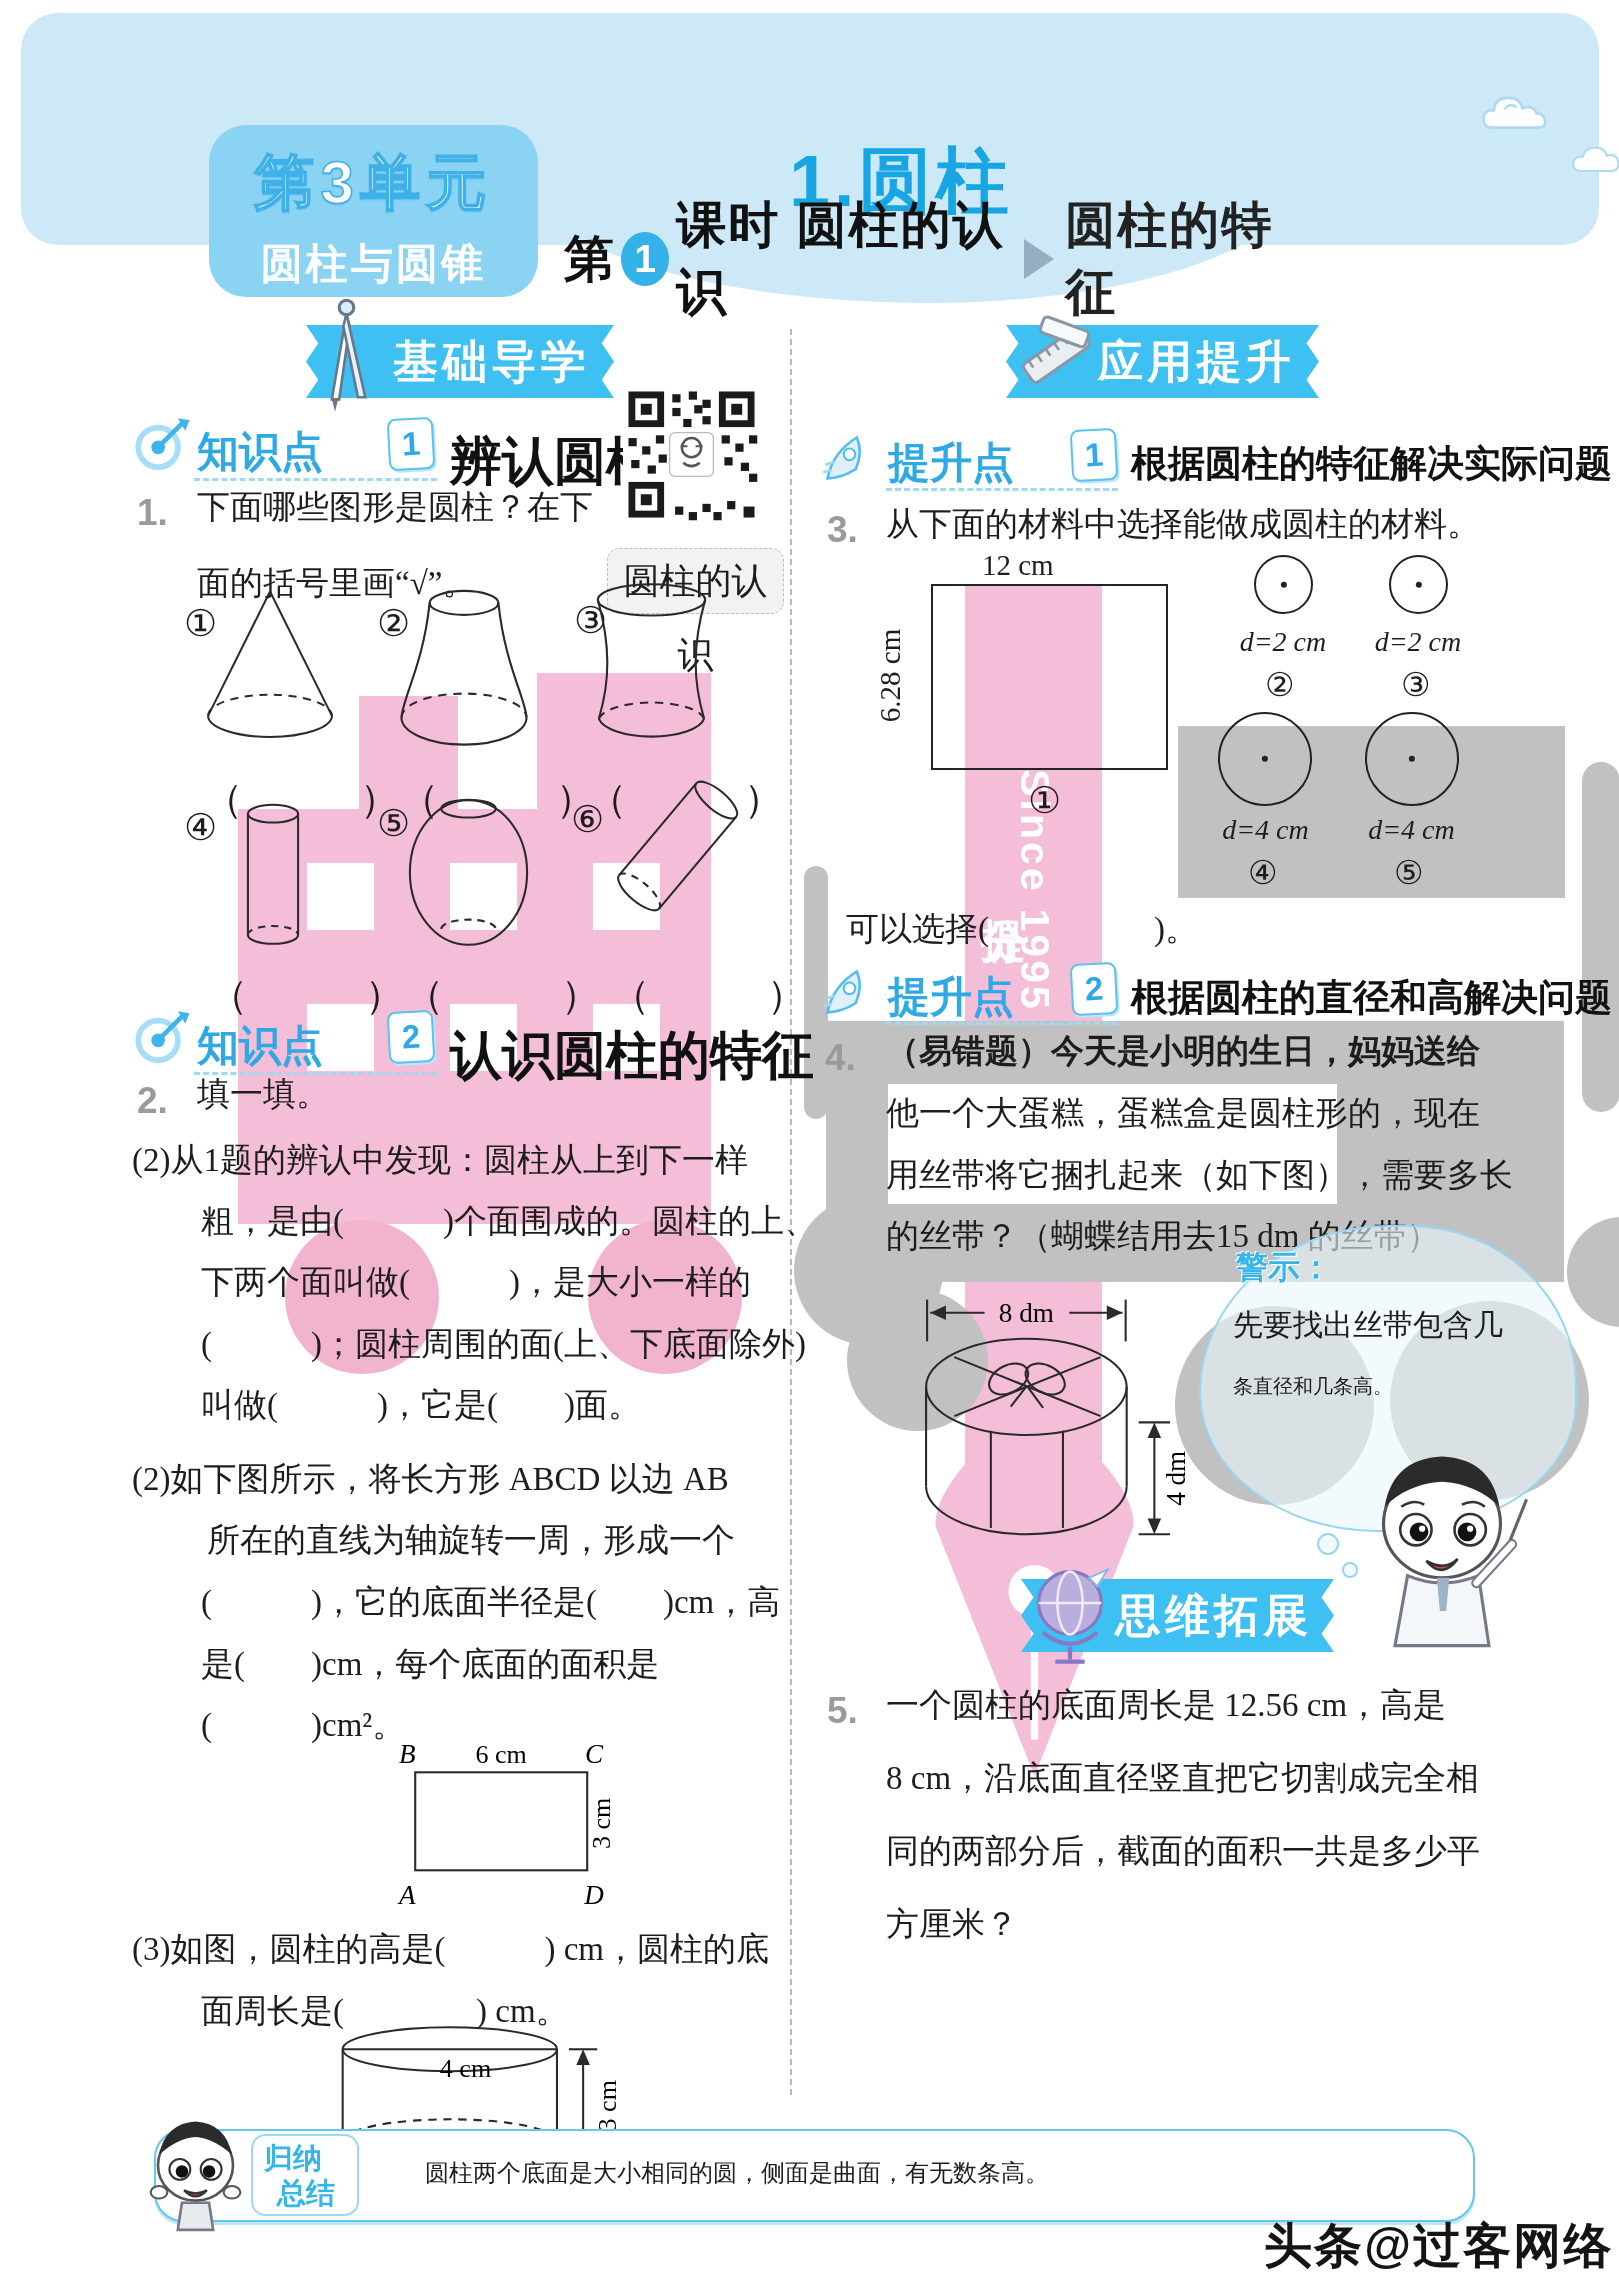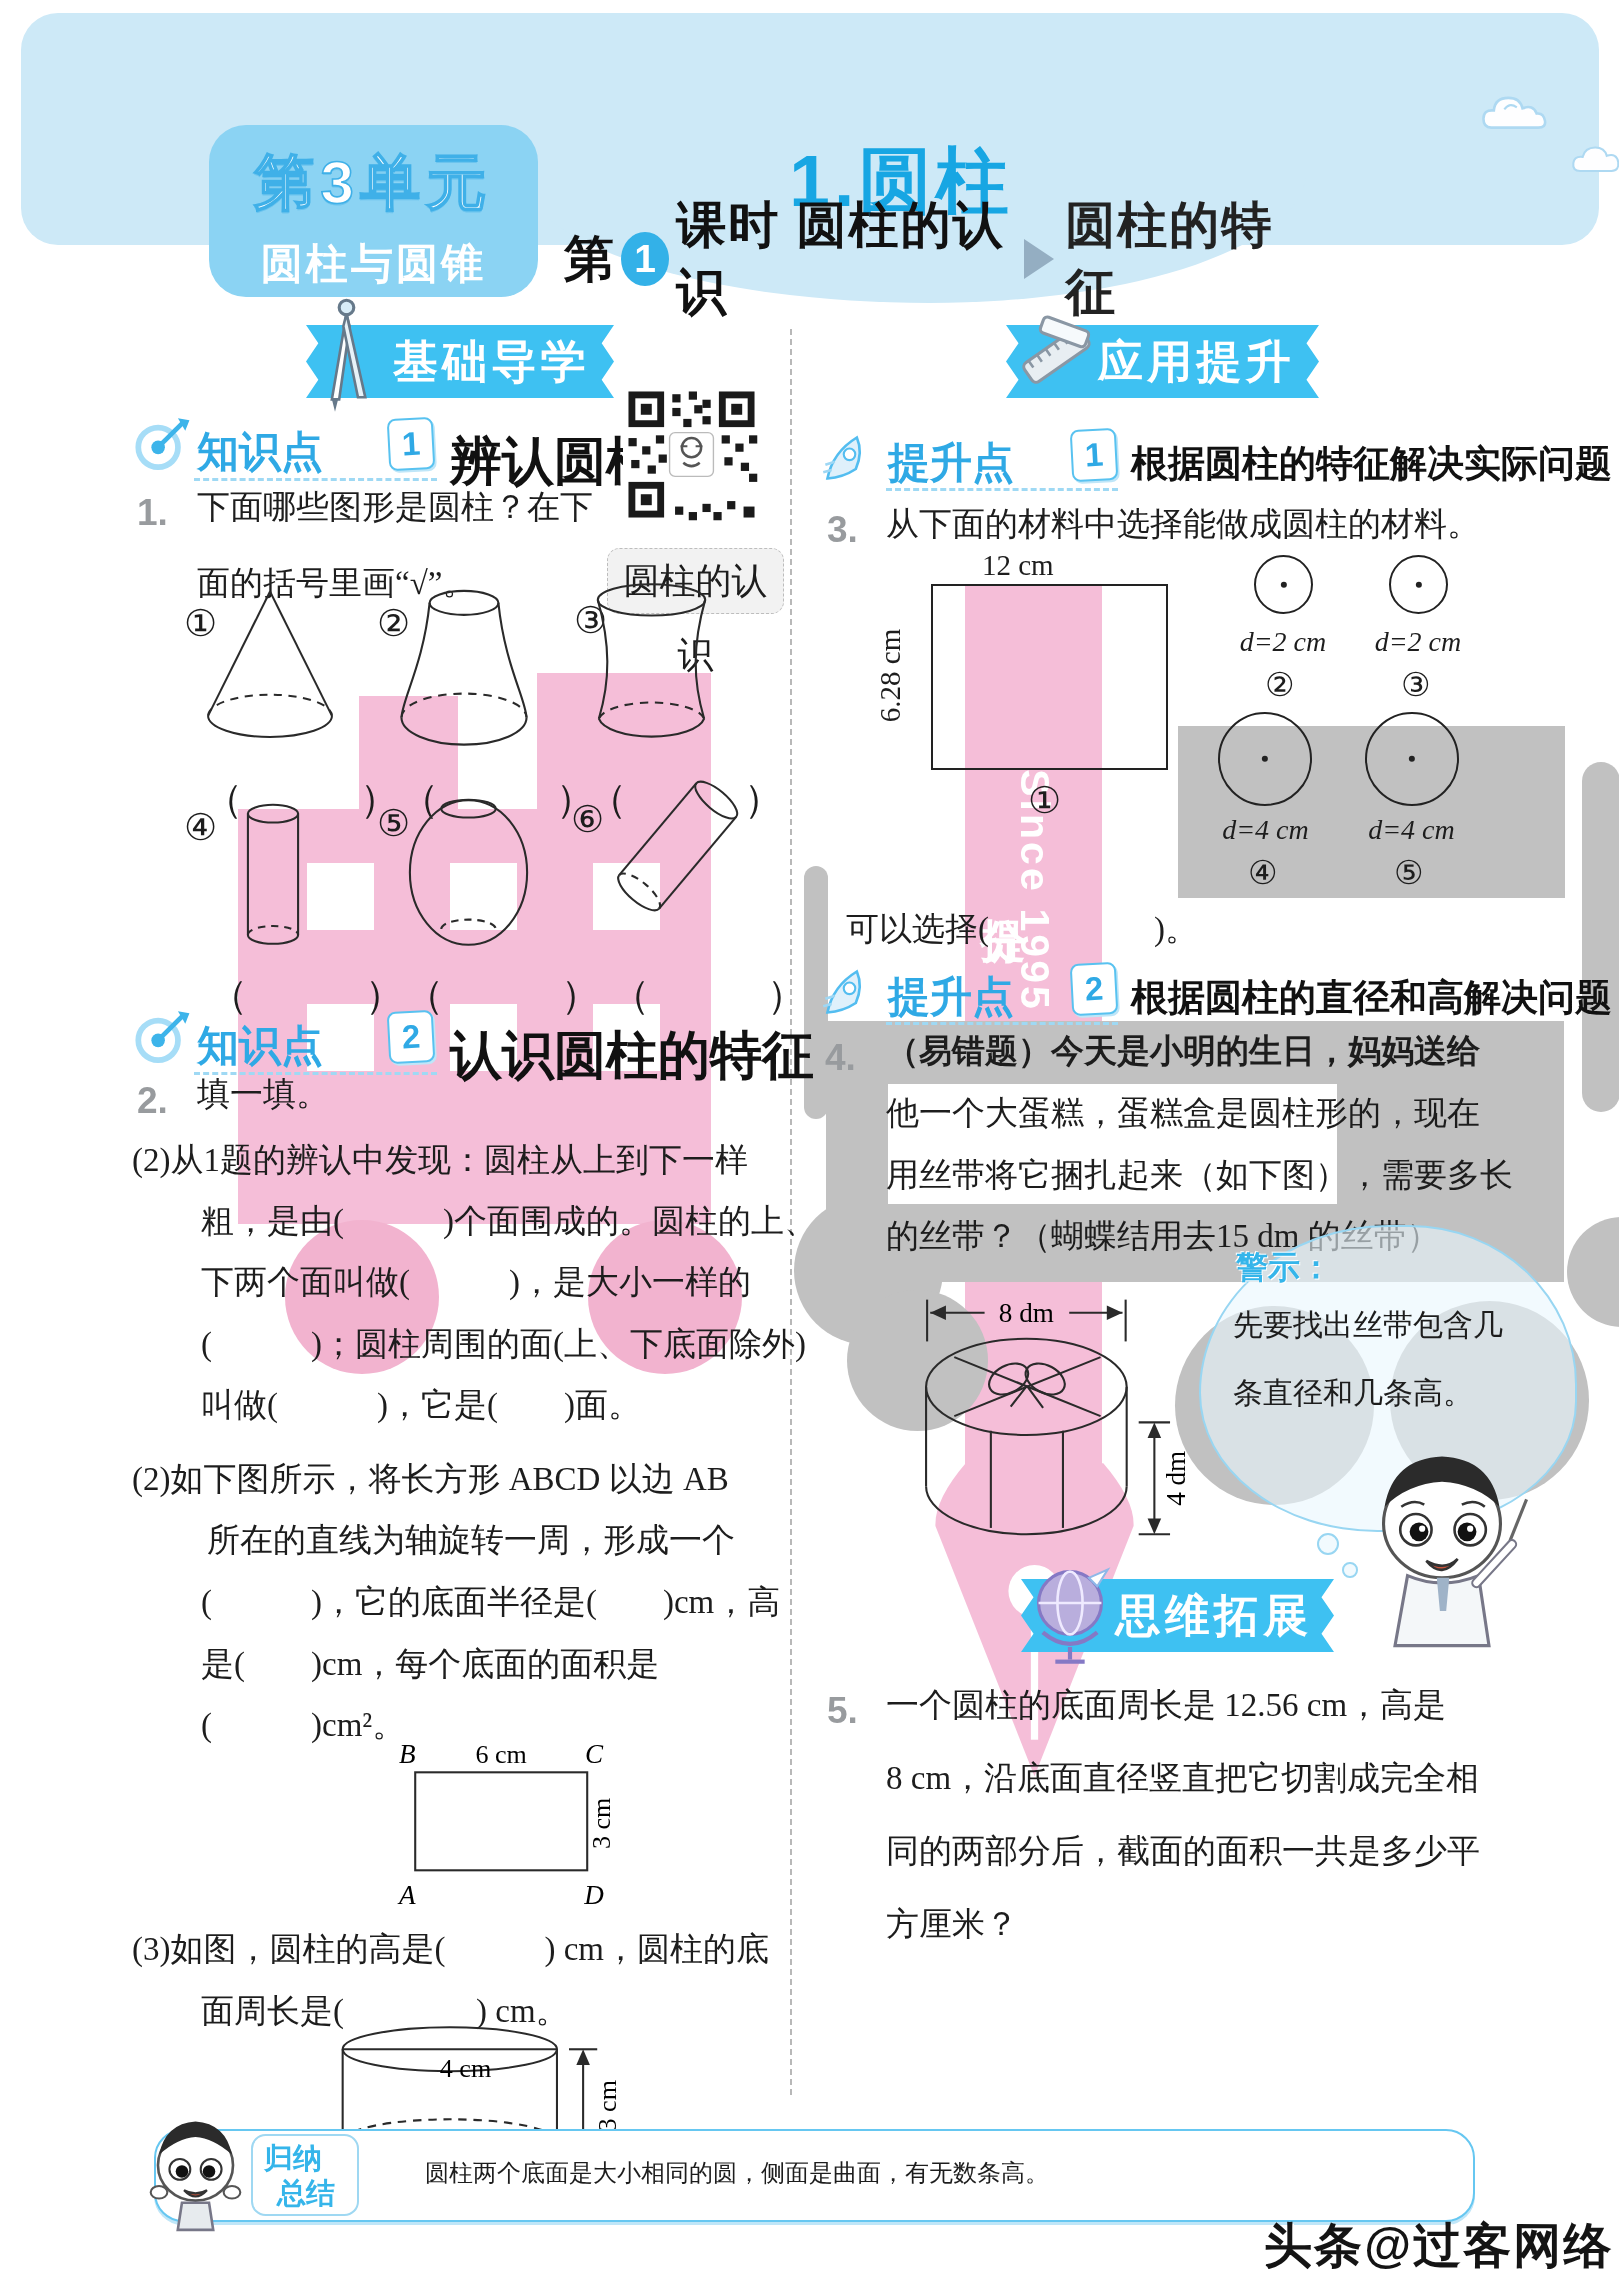--- a/index.html
+++ b/index.html
@@ -399,21 +399,21 @@
   <polygon points="475,544 462,514 488,514" fill="#2a2a2a"></polygon>
   <text x="230" y="138" font-size="52" text-anchor="middle">8 dm</text>
   <text x="534" y="437" font-size="52" text-anchor="middle" transform="rotate(-90 534 437)">4 dm</text>
 </svg>
 
 <div class="abs content" style="left:1199px;top:1225px;width:374px;height:303px;background:rgba(233,246,253,0.6);border:2.6px solid #98d6f2;border-radius:53% 47% 50% 50% / 58% 55% 45% 48%;"></div>
 <div class="abs content" style="left:1317px;top:1533px;width:18px;height:18px;border:2.1px solid #98d6f2;border-radius:50%;background:#f2fafe;"></div>
 <div class="abs content" style="left:1342px;top:1562px;width:11.5px;height:11.5px;border:2.1px solid #98d6f2;border-radius:50%;background:#f2fafe;"></div>
 <div class="abs content sans" style="left:1236px;top:1246px;font-size:32px;font-weight:bold;color:#35b5ea;text-shadow:1px 1px 0 #fff,-1px -1px 0 #fff;">警示：</div>
 <div class="abs content" style="left:1233px;top:1305px;font-size:30px;">先要找出丝带包含几</div>
-<div class="abs content" style="left:1233px;top:1373px;font-size:30px;">条直径和几条高。</div>
+<div class="abs content" style="left:1233px;top:1373px;font-size:20px;">条直径和几条高。</div>
 
 <svg class="abs content" style="left:1353px;top:1442px;" width="178" height="214" viewBox="0 0 170 205">
   <path d="M150 95 l16 -40" stroke="#666" stroke-width="3" fill="none"></path>
   <ellipse cx="85" cy="78" rx="56" ry="52" fill="#fff" stroke="#555" stroke-width="3"></ellipse>
   <path d="M30 62 Q38 16 85 14 Q132 16 140 62 Q118 40 85 38 Q52 40 30 62 Z" fill="#2b2b2b"></path>
   <circle cx="60" cy="84" r="15" fill="#fff" stroke="#333" stroke-width="2.5"></circle>
   <circle cx="63" cy="86" r="9" fill="#111"></circle>
     <circle cx="66" cy="83" r="3" fill="#fff"></circle>
   <circle cx="112" cy="84" r="15" fill="#fff" stroke="#333" stroke-width="2.5"></circle>
   <circle cx="109" cy="86" r="9" fill="#111"></circle>

